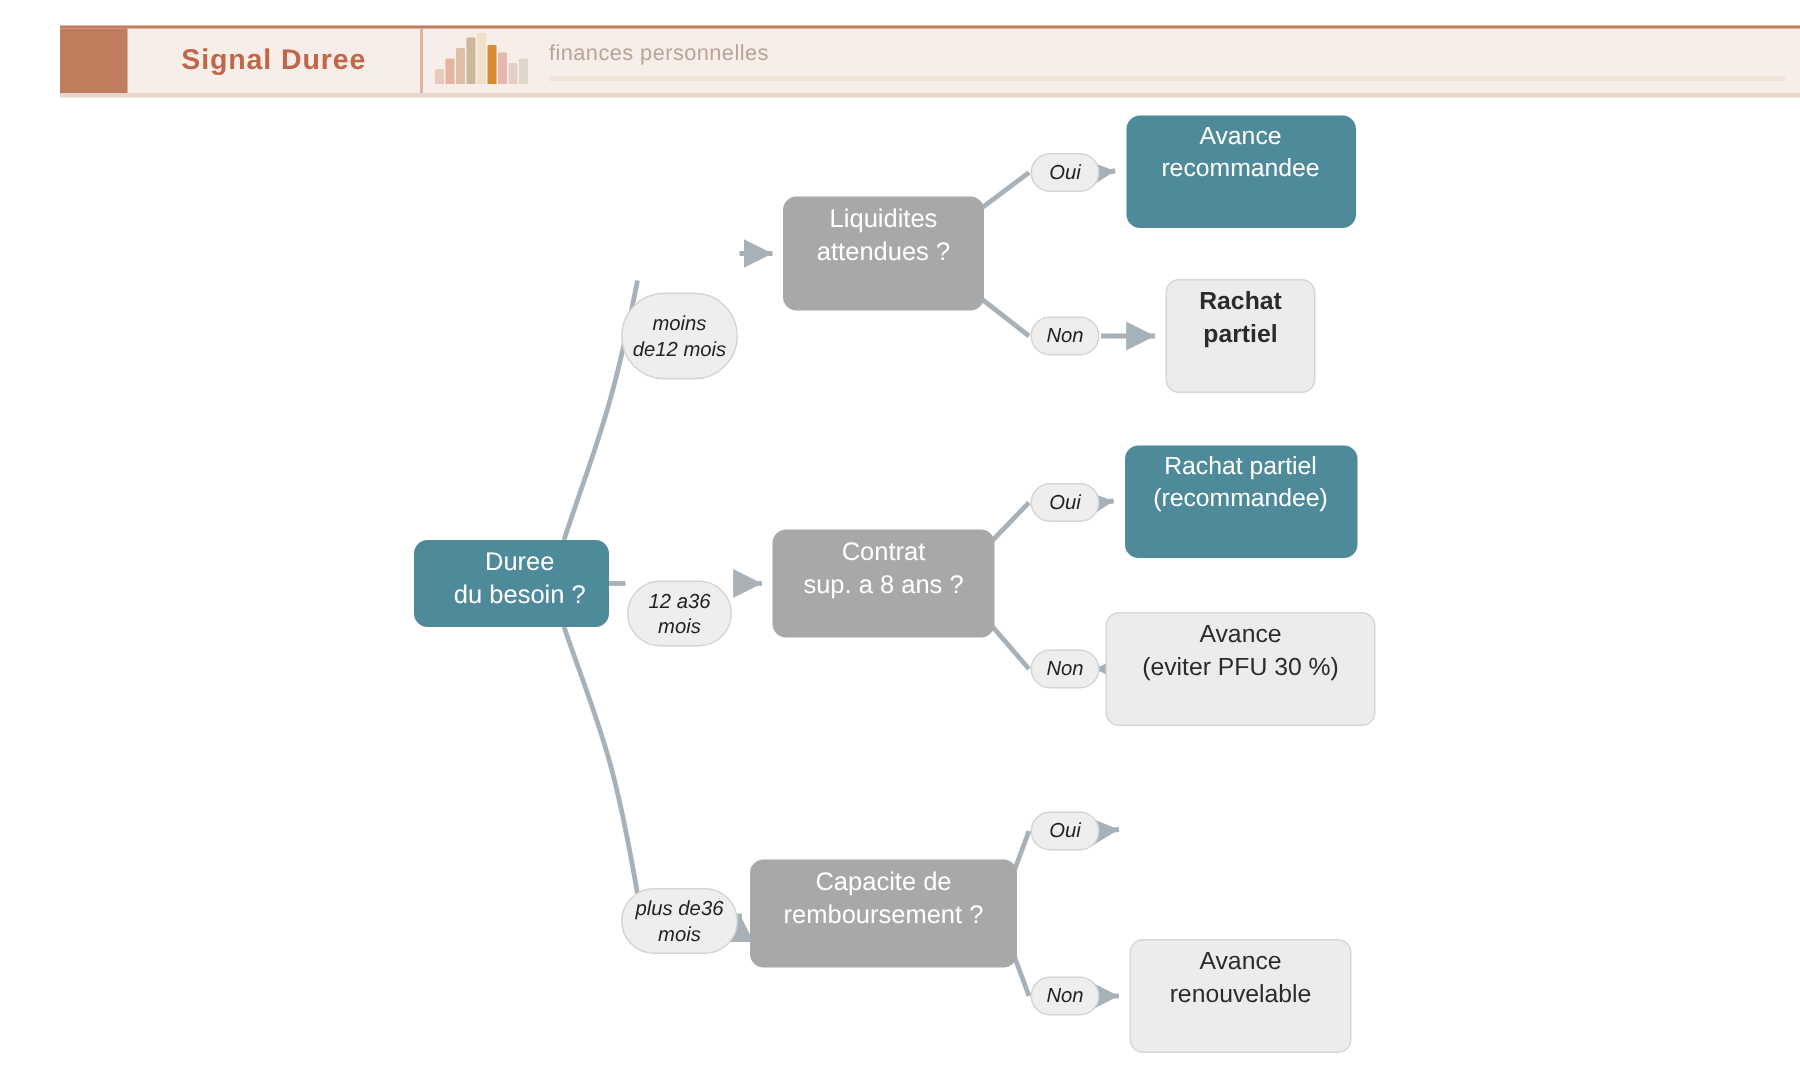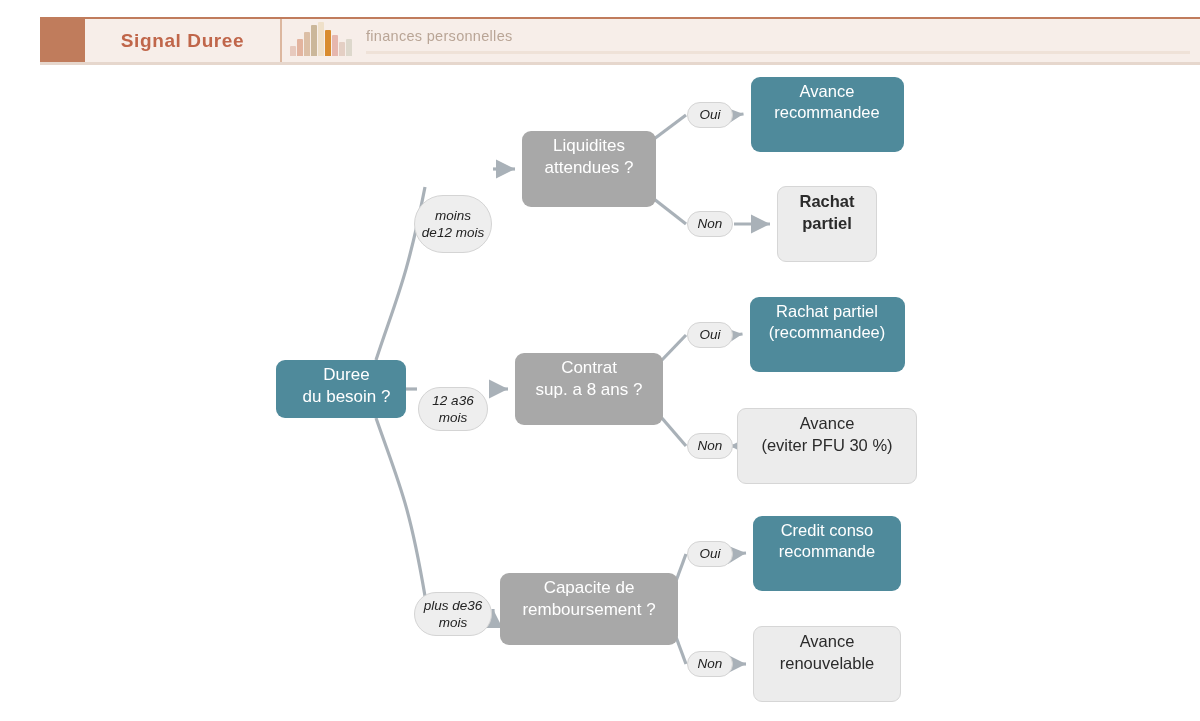--- a/index.html
+++ b/index.html
@@ -207,26 +207,20 @@
     </div>
     <div class="node decision" style="width: 178px; height: 72px; left: 500px; top: 508px;">
       <div>
         <span>Capacite de</span>
         <span>remboursement ?</span>
       </div>
     </div>
     <div class="pill" style="width: 46px; height: 26px; left: 687px; top: 476px;">
       <div><span>Oui</span></div>
     </div>
-    <div class="node result-accent" style="width: 148px; height: 75px; left: 753px; top: 450.5px;">
-      <div>
-        <span>Credit conso</span>
-        <span>recommande</span>
-      </div>
-    </div>
     <div class="pill" style="width: 46px; height: 26px; left: 687px; top: 586px;">
       <div><span>Non</span></div>
     </div>
     <div class="node result-plain" style="width: 148px; height: 76px; left: 753px; top: 561px;">
       <div>
         <span>Avance</span>
         <span>renouvelable</span>
       </div>
     </div>
   </div>

